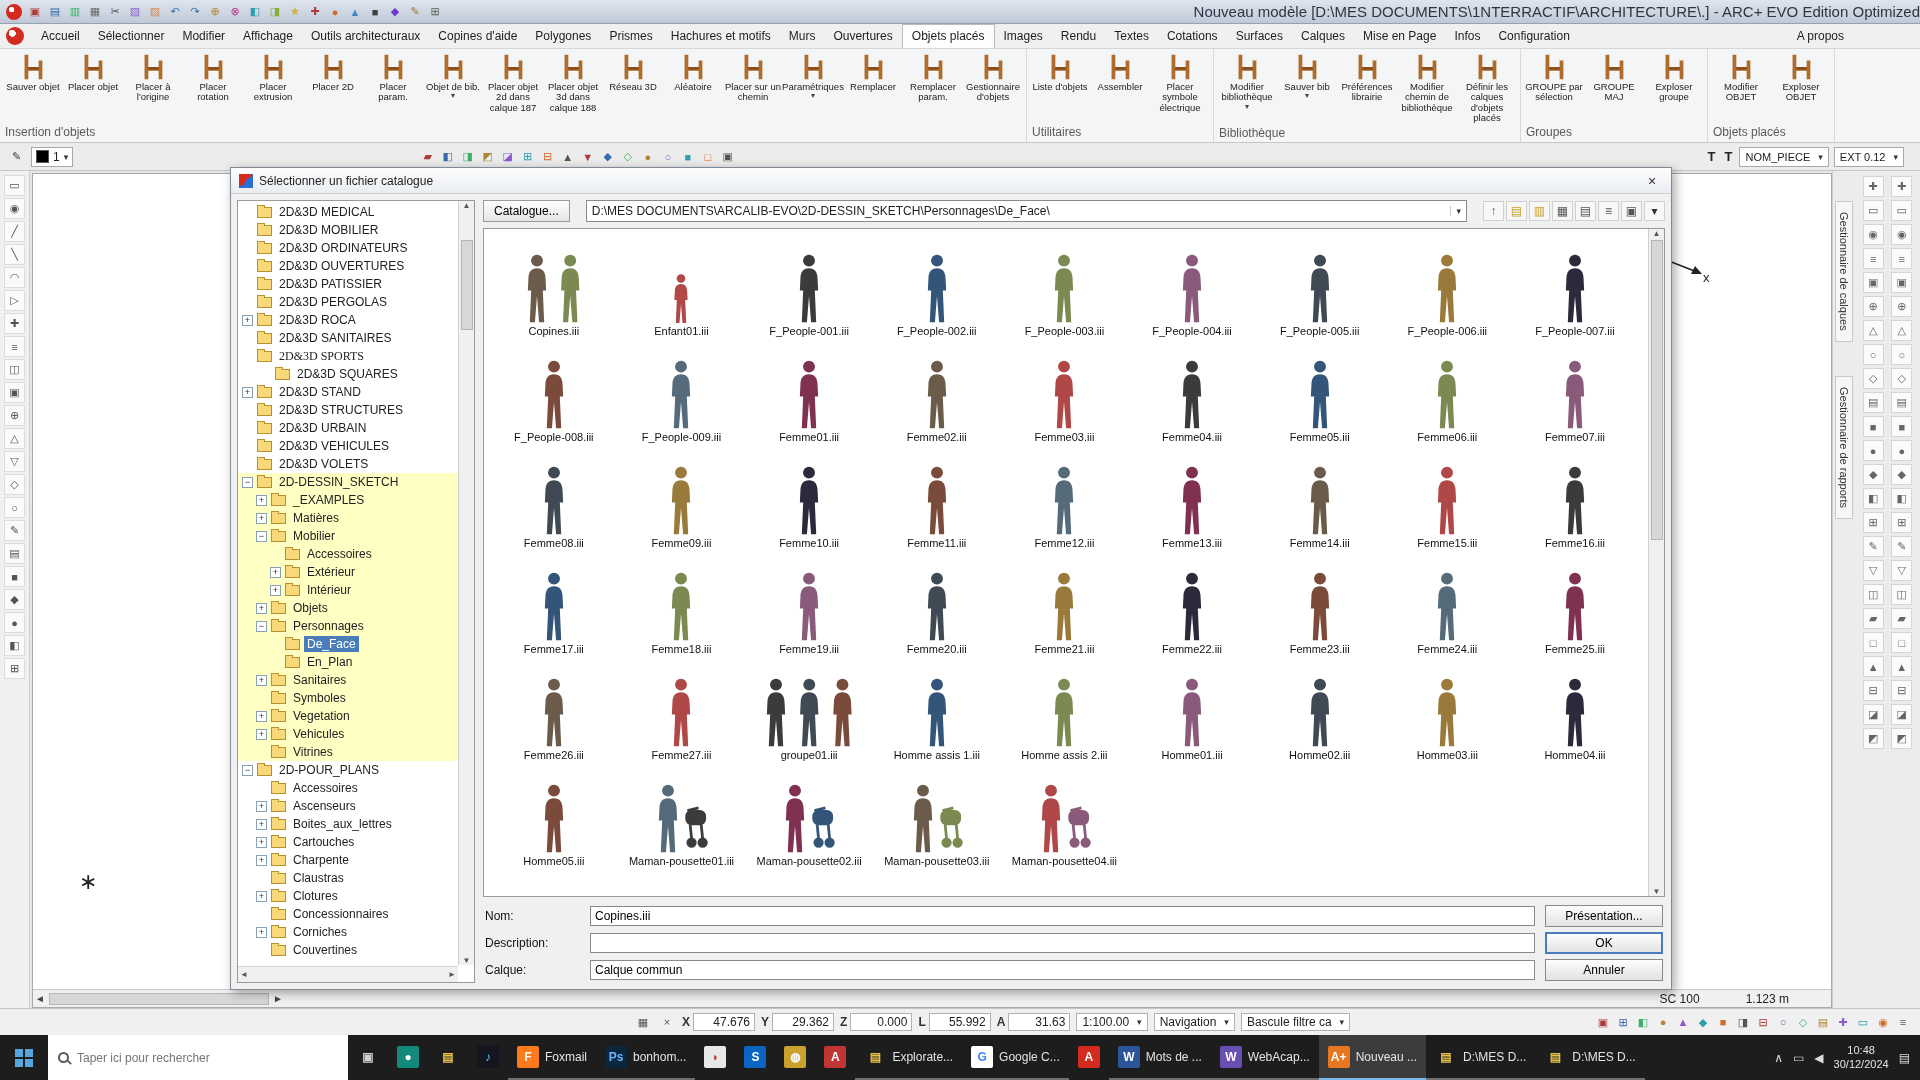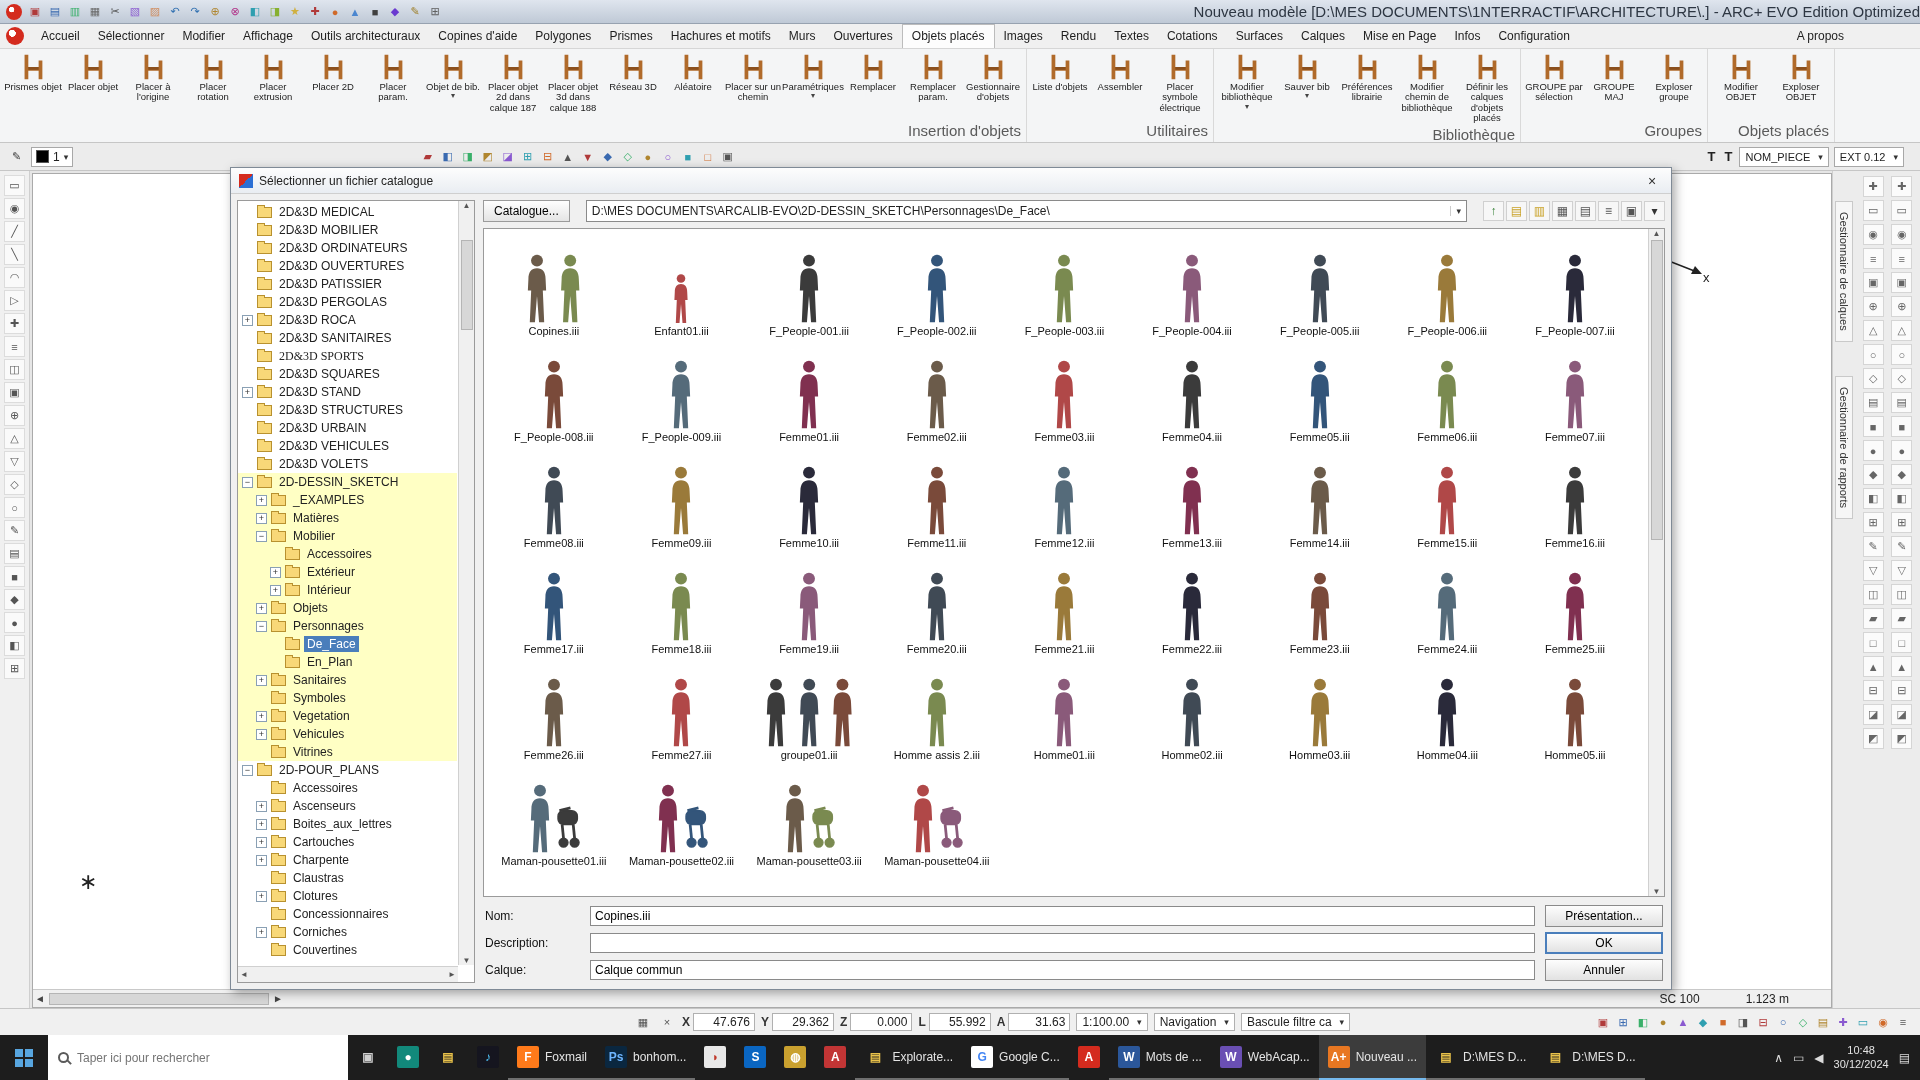--- a/index.html
+++ b/index.html
@@ -22,21 +22,21 @@
   .mtab.active { background:#fdfdfd; border:1px solid #bcbcbc; border-bottom:none; }
   .menu-right { margin-left:auto; padding:4px 70px 5px 9px; font-size:12px; }
 
   
   .ribbon { height:94px; flex:none; background:#f4f5f6; border-bottom:1px solid #c6c6c6; display:flex; overflow:hidden; }
   .rgroup { display:flex; flex-direction:column; border-right:1px solid #d9d9d9; padding:1px 3px 0; flex:none; }
   .rbuttons { flex:1; display:flex; align-items:flex-start; }
   .rbtn { width:60px; display:flex; flex-direction:column; align-items:center; text-align:center; font-size:9.5px; line-height:1.08; color:#222; padding:2px 1px; cursor:default; }
   .rbtn .ricon svg { width:30px; height:30px; display:block; }
   .rarrow { font-size:8px; color:#444; }
-  .rcaption { font-size:15px; color:#5a5a5a; text-align:right; padding:1px 2px 3px; white-space:nowrap; }
+  .rcaption { font-size:12px; color:#5a5a5a; text-align:left; padding:1px 2px 3px; white-space:nowrap; }
 
   
   .toolrow { height:28px; flex:none; background:#ececec; border-bottom:1px solid #c6c6c6; display:flex; align-items:center; padding:0 8px; gap:6px; }
   .pen-combo { display:flex; align-items:center; gap:4px; border:1px solid #a8a8a8; background:#fff; padding:1px 4px; height:20px; }
   .pen-swatch { width:13px; height:13px; background:#000; border:1px solid #555; }
   .mid-icons { display:flex; gap:3px; margin-left:340px; }
   .mico { width:17px; height:17px; display:flex; align-items:center; justify-content:center; font-size:11px; }
   .toolrow-right { margin-left:auto; display:flex; align-items:center; gap:5px; padding-right:8px; }
   .t-glyph { font-weight:bold; font-size:13px; padding:0 2px; }
   .small-combo { display:flex; align-items:center; gap:8px; border:1px solid #a8a8a8; background:#fff; height:20px; padding:0 5px; font-size:11px; white-space:nowrap; }
@@ -195,21 +195,21 @@
     <div style="display:flex;" id="ribbon-groups">
         <div class="rgroup">
           <div class="rbuttons">
             <div class="rbtn">
               <span class="ricon">
                 <svg viewBox="0 0 32 32">
                   <path fill="#b06a2a" d="M7 3h4v13h11v-7h4v20h-4v-9H11v9H7z"></path>
                   <path fill="#8a4f1d" d="M11 16h11v3H11z"></path>
                 </svg>
               </span>
-              <span class="rlabel">Prismes objet</span>
+              <span class="rlabel">Sauver objet</span>
             </div>
             <div class="rbtn">
               <span class="ricon">
                 <svg viewBox="0 0 32 32">
                   <path fill="#b06a2a" d="M7 3h4v13h11v-7h4v20h-4v-9H11v9H7z"></path>
                   <path fill="#8a4f1d" d="M11 16h11v3H11z"></path>
                 </svg>
               </span>
               <span class="rlabel">Placer objet</span>
             </div>
@@ -692,21 +692,21 @@
               <div class="titem" style="padding-left: 4px;">
                 <span class="texp none"></span>
                 <span class="tfolder"></span>
                 <span class="tlab">2D&amp;3D SANITAIRES</span>
               </div>
               <div class="titem" style="padding-left: 4px; font-family: Liberation Serif, serif;">
                 <span class="texp none"></span>
                 <span class="tfolder"></span>
                 <span class="tlab">2D&amp;3D SPORTS</span>
               </div>
-              <div class="titem" style="padding-left: 4px;">
+              <div class="titem" style="padding-left: 4px; margin-left: 18px;">
                 <span class="texp none"></span>
                 <span class="tfolder"></span>
                 <span class="tlab">2D&amp;3D SQUARES</span>
               </div>
               <div class="titem" style="padding-left: 4px;">
                 <span class="texp">+</span>
                 <span class="tfolder"></span>
                 <span class="tlab">2D&amp;3D STAND</span>
               </div>
               <div class="titem" style="padding-left: 4px;">
@@ -1254,20 +1254,29 @@
                       <circle cx="13" cy="5.5" r="4.3" fill="#404a55"></circle>
                       <path fill="#404a55" d="M13 11c-4.1 0-6.2 2.9-6.2 7.7L6.4 27h2.4l-1 23h3.7L13 31l1.5 19h3.7l-1-23h2.4l-.4-8.3C19.2 13.9 17.1 11 13 11z"></path>
                     </g>
                     <g transform="translate(48,0)">
                       <circle cx="13" cy="5.5" r="4.3" fill="#7a4a3a"></circle>
                       <path fill="#7a4a3a" d="M13 11c-4.1 0-6.2 2.9-6.2 7.7L6.4 27h2.4l-1 23h3.7L13 31l1.5 19h3.7l-1-23h2.4l-.4-8.3C19.2 13.9 17.1 11 13 11z"></path>
                     </g>
                   </svg>
                 </div>
                 <div class="tname">groupe01.iii</div>
+              </div>
+              <div class="thumb">
+                <div class="timg">
+                  <svg viewBox="0 0 26 52">
+                    <circle cx="13" cy="5.5" r="4.3" fill="#33557a"></circle>
+                    <path fill="#33557a" d="M13 11c-4.1 0-6.2 2.9-6.2 7.7L6.4 27h2.4l-1 23h3.7L13 31l1.5 19h3.7l-1-23h2.4l-.4-8.3C19.2 13.9 17.1 11 13 11z"></path>
+                  </svg>
+                </div>
+                <div class="tname">Homme assis 1.iii</div>
               </div>
               <div class="thumb">
                 <div class="timg">
                   <svg viewBox="0 0 26 52">
                     <circle cx="13" cy="5.5" r="4.3" fill="#7a8a50"></circle>
                     <path fill="#7a8a50" d="M13 11c-4.1 0-6.2 2.9-6.2 7.7L6.4 27h2.4l-1 23h3.7L13 31l1.5 19h3.7l-1-23h2.4l-.4-8.3C19.2 13.9 17.1 11 13 11z"></path>
                   </svg>
                 </div>
                 <div class="tname">Homme assis 2.iii</div>
               </div>

